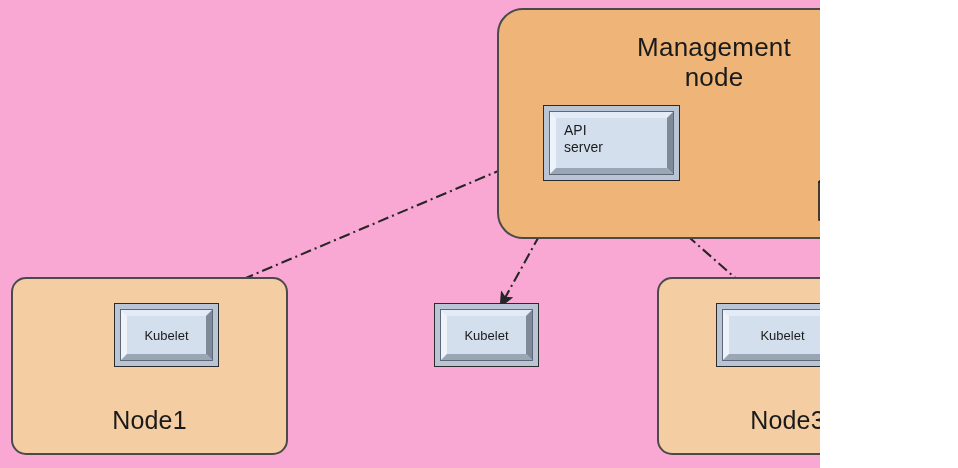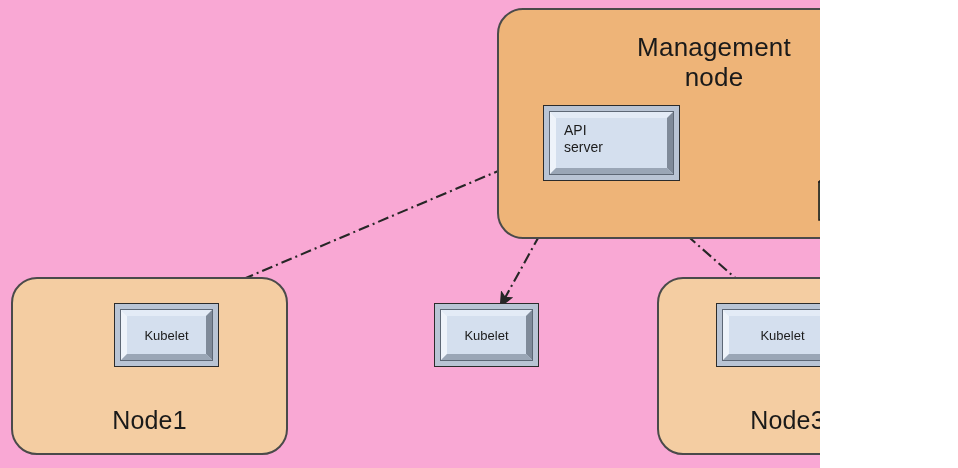--- a/index.html
+++ b/index.html
@@ -2,21 +2,21 @@
 <html><head>
 <meta charset="utf-8">
 <style>
   html,body{margin:0;padding:0;background:#ffffff;}
   body{font-family:"Liberation Sans",sans-serif;}
   #stage{position:relative;width:820px;height:468px;background:#f9a8d4;overflow:hidden;}
   #wires{position:absolute;left:0;top:0;width:958px;height:468px;pointer-events:none;}
 
   .region{position:absolute;border:2px solid #4a4a4a;border-radius:26px;box-sizing:border-box;}
   .region.mgmt{background:#eeb478;}
-  .region.worker{background:#f4cda2;}
+  .region.worker{background:#f4cda2;border-radius:15px;}
 
   .region-title{position:absolute;left:0;right:0;text-align:center;color:#1a1a1a;
     font-size:26px;line-height:30px;letter-spacing:.2px;}
   .mgmt .region-title{top:22px;}
   .worker .region-title{bottom:18px;font-size:25px;}
 
   
   .plate{position:absolute;box-sizing:border-box;border:1px solid #2b2b2b;
     background:#b9c4d4;padding:5px;}
   .plate .inner{width:100%;height:100%;box-sizing:border-box;

